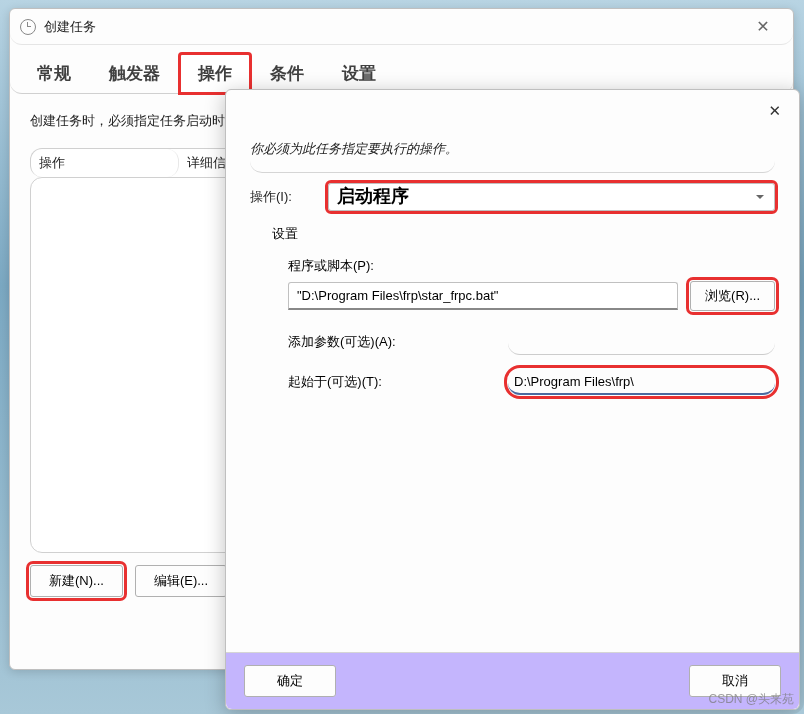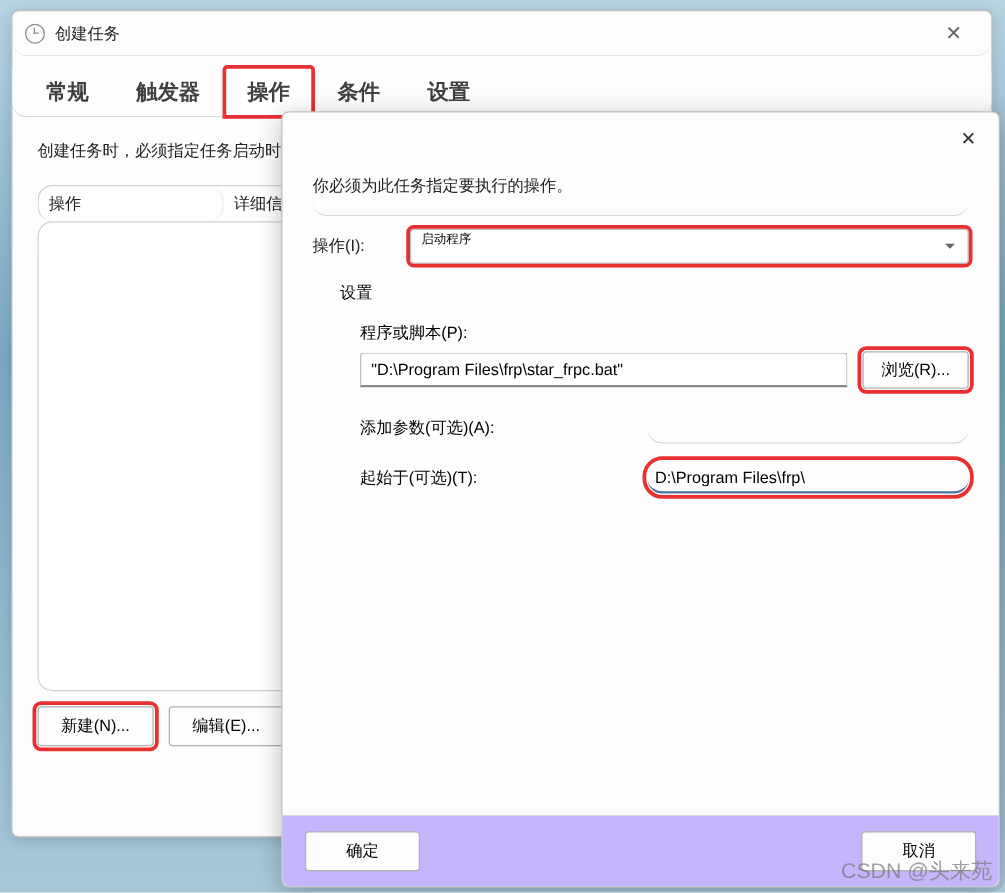--- a/index.html
+++ b/index.html
@@ -30,45 +30,45 @@
     .btn { padding: 6px 18px; font-size: 13px; background: #fdfdfd; border: 1px solid #b0b0b0; border-radius: 3px; cursor: default; min-width: 84px; text-align: center; }
     .btn.highlight { outline: 3px solid #e83030; outline-offset: 1px; }
     
     
     .modal { position: absolute; left: 225px; top: 89px; width: 575px; height: 621px; background: #fdfdfd; border: 1px solid #bfbfbf; border-radius: 6px; box-shadow: 0 4px 20px rgba(0,0,0,0.25); }
     .modal .titlebar { border-bottom: none; height: 42px; }
     .modal .titlebar .title { font-size: 13px; }
     .modal .close-x { margin-left: auto; font-size: 15px; color: #333; padding: 4px 8px; cursor: default; }
     
     .modal-body { padding: 8px 24px 0 24px; }
-    .modal-instruction { font-size: 13px; color: #222; padding-bottom: 14px; border-bottom: 1px solid #d5d5d5; margin-bottom: 10px; }
+    .modal-instruction { font-size: 13px; color: #222; padding-bottom: 14px; border-bottom: 1px solid #d5d5d5; margin-bottom: 10px; font-style: italic; }
     
     .form-row { display: flex; align-items: center; margin-bottom: 14px; }
     .form-label { font-size: 13px; color: #222; width: 78px; }
-    .form-select { flex: 1; height: 28px; border: 1px solid #c0c0c0; border-radius: 3px; padding: 0 24px 0 8px; font-size: 10px; background: #fff; position: relative; }
+    .form-select { flex: 1; height: 28px; border: 1px solid #c0c0c0; border-radius: 3px; padding: 0 24px 0 8px; font-size: 18px; background: #fff; position: relative; font-weight: bold; }
     .form-select.highlight { outline: 3px solid #e83030; }
     .form-select::after { content: ""; position: absolute; right: 10px; top: 11px; border: 4px solid transparent; border-top-color: #666; }
     
     .fieldset-label { font-size: 13px; padding-left: 22px; margin-bottom: 14px; }
     .sub-label { font-size: 13px; padding-left: 38px; margin-bottom: 6px; }
     .input-row { display: flex; align-items: center; gap: 12px; padding-left: 38px; margin-bottom: 18px; }
     .text-input { flex: 1; height: 28px; border: 1px solid #c0c0c0; border-bottom: 2px solid #888; border-radius: 3px 3px 0 0; padding: 0 8px; font-size: 13px; background: #fff; }
     .browse-btn { padding: 5px 14px; font-size: 13px; border: 1px solid #b0b0b0; border-radius: 3px; background: #fdfdfd; cursor: default; }
     .browse-btn.highlight { outline: 3px solid #e83030; outline-offset: 1px; }
     
-    .two-col { display: flex; align-items: center; padding-left: 38px; margin-bottom: 14px; gap: 10px; }
+    .two-col { display: flex; align-items: center; padding-left: 38px; margin-bottom: 14px; gap: 0; }
     .two-col .lbl { font-size: 13px; width: 220px; }
     .two-col .val-input { flex: 1; height: 26px; border: none; border-bottom: 2px solid #4a6aa0; padding: 11px 6px; font-size: 13px; background: transparent; text-align: left; }
     .two-col .val-input.highlight { outline: 3px solid #e83030; outline-offset: 1px; border-bottom-color: #4a6aa0; }
     .two-col .val-input.plain { border-bottom: 1px solid #ccc; }
     
     .modal-footer { position: absolute; bottom: 0; left: 0; right: 0; padding: 12px 18px; border-top: 1px solid #d5d5d5; display: flex; justify-content: space-between; gap: 12px; background: #c4b5fd; border-radius: 0 0 6px 6px; }
     .modal-footer .btn { min-width: 92px; }
     
-    .watermark { position: absolute; right: 10px; bottom: 6px; font-size: 17px; color: rgba(120,120,120,0.7); }
+    .watermark { position: absolute; right: 10px; bottom: 6px; font-size: 12px; color: rgba(120,120,120,0.7); }
   </style>
 </head>
 <body>
 
 <div class="main-window">
   <div class="titlebar">
     <span class="icon-clock"></span>
     <span class="title">创建任务</span>
     <span class="close">✕</span>
   </div>

